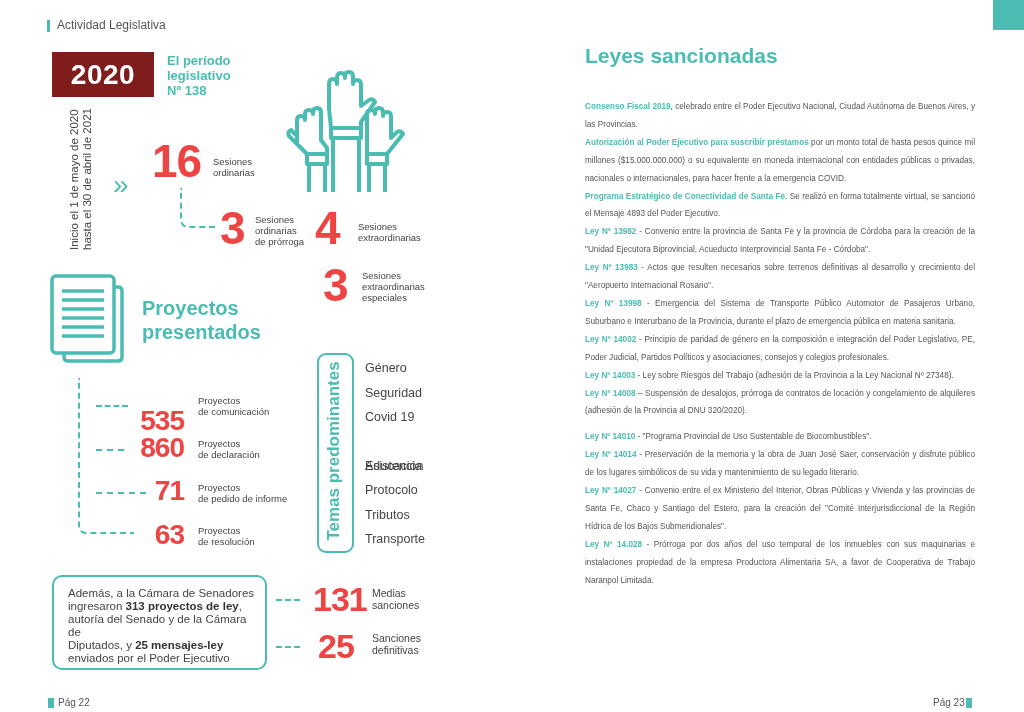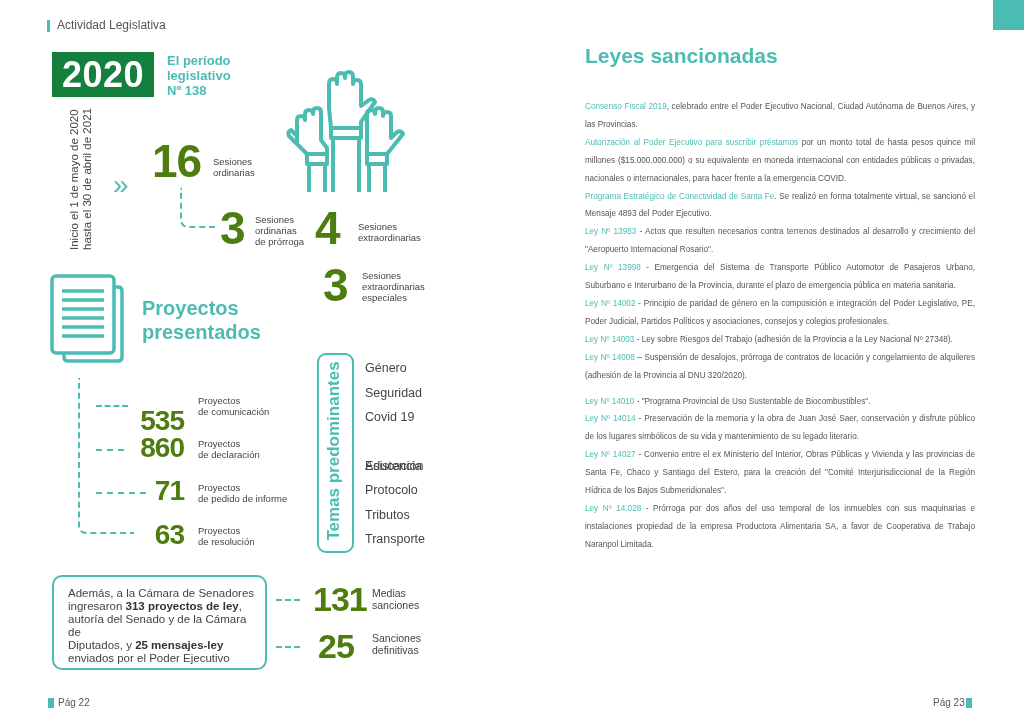--- a/index.html
+++ b/index.html
@@ -6,31 +6,31 @@
   html, body { width: 1024px; height: 712px; background: #ffffff; overflow: hidden; }
   body { position: relative; font-family: "Liberation Sans", sans-serif; color: #4a4a4a; }
   .abs { position: absolute; }
 
   
   .hdr-bar { left: 47px; top: 20px; width: 3px; height: 12px; background: #4bbcb2; }
   .hdr-text { left: 57px; top: 18px; font-size: 12px; color: #555; }
   .corner-tab { left: 993px; top: 0; width: 31px; height: 30px; background: #4bbcb2; }
 
   
-  .year-box { left: 52px; top: 52px; width: 102px; height: 45px; background: #15803d; color: #fff;
-    font-size: 36px; font-weight: bold; text-align: center; line-height: 45px; letter-spacing: 0.5px; }
+  .year-box { left: 52px; top: 52px; width: 102px; height: 45px; background: #7f1d1d; color: #fff;
+    font-size: 28px; font-weight: bold; text-align: center; line-height: 45px; letter-spacing: 0.5px; }
   .periodo { left: 167px; top: 53px; font-size: 13px; font-weight: bold; color: #4bbcb2; line-height: 15px; width: 110px; }
 
   
   .vdate { left: 68px; top: 250px; transform-origin: left top; transform: rotate(-90deg);
     font-size: 11.5px; line-height: 13px; color: #444; width: 140px; white-space: nowrap; }
 
   .chevrons { left: 113px; top: 171px; font-size: 28px; color: #4bbcb2; line-height: 28px; font-weight: normal; }
 
-  .bignum { font-weight: bold; color: #4d7c0f; letter-spacing: -1px; }
+  .bignum { font-weight: bold; color: #ef4444; letter-spacing: -1px; }
   .lbl { font-size: 9.5px; line-height: 11px; color: #444; }
 
   .n16 { left: 152px; top: 138px; font-size: 46px; line-height: 46px; }
   .l16 { left: 213px; top: 156px; }
   .dash16 { left: 180px; top: 188px; width: 38px; height: 40px; border-left: 2px dashed #4bbcb2; border-bottom: 2px dashed #4bbcb2; border-bottom-left-radius: 8px; }
   .n3a { left: 220px; top: 205px; font-size: 46px; line-height: 46px; }
   .l3a { left: 255px; top: 214px; }
   .n4 { left: 315px; top: 205px; font-size: 46px; line-height: 46px; }
   .l4 { left: 358px; top: 221px; }
   .n3b { left: 323px; top: 262px; font-size: 46px; line-height: 46px; }
@@ -63,21 +63,21 @@
   .l25 { left: 372px; top: 632px; font-size: 10.5px; line-height: 12px; }
 
   
   .pg-mark { width: 6px; height: 10px; background: #4bbcb2; }
   .pg-text { font-size: 10px; color: #555; }
 
   
   .leyes-title { left: 585px; top: 44px; font-size: 21px; font-weight: bold; color: #4bbcb2; }
   .leyes { left: 585px; top: 98px; width: 390px; font-size: 8.2px; line-height: 17.9px; color: #555; }
   .leyes p { text-align: justify; }
-  .leyes .k { color: #4bbcb2; font-weight: normal; }
+  .leyes .k { color: #4bbcb2; font-weight: bold; }
   .leyes .gap { margin-top: 8px; }
 </style>
 </head>
 <body>
 
 <div class="abs hdr-bar"></div>
 <div class="abs hdr-text">Actividad Legislativa</div>
 <div class="abs corner-tab"></div>
 
 <div class="abs year-box">2020</div>
@@ -214,21 +214,22 @@
 </div>
 
 <div class="abs pg-mark" style="left:48px;top:698px;"></div>
 <div class="abs pg-text" style="left:58px;top:697px;">Pág 22</div>
 
 <div class="abs leyes-title">Leyes sancionadas</div>
 <div class="abs leyes">
   <p><span class="k">Consenso Fiscal 2019</span><span>, celebrado entre el Poder Ejecutivo Nacional, Ciudad Autónoma de Buenos Aires, y las Provincias.</span></p>
   <p><span class="k">Autorización al Poder Ejecutivo para suscribir préstamos</span><span> por un monto total de hasta pesos quince mil millones ($15.000.000.000) o su equivalente en moneda internacional con entidades públicas o privadas, nacionales o internacionales, para hacer frente a la emergencia COVID.</span></p>
   <p><span class="k">Programa Estratégico de Conectividad de Santa Fe</span><span>. Se realizó en forma totalmente virtual, se sancionó el Mensaje 4893 del Poder Ejecutivo.</span></p>
-  <p><span class="k">Ley Nº 13983</span><span> - Actos que resulten necesarios contra terrenos destinados al desarrollo y crecimiento del "Aeropuerto Internacional Rosario".</span></p>
+  <p><span class="k">Ley Nª 13982</span><span> - Convenio entre la provincia de Santa Fe y la provincia de Córdoba para la creación de la "Unidad Ejecutora Biprovincial, Acueducto Interprovincial Santa Fe - Córdoba".</span></p>
+  <p><span class="k">Ley Nº 13983</span><span> - Actos que resulten necesarios sobre terrenos definitivas al desarrollo y crecimiento del "Aeropuerto Internacional Rosario".</span></p>
   <p><span class="k">Ley Nº 13998</span><span> - Emergencia del Sistema de Transporte Público Automotor de Pasajeros Urbano, Suburbano e Interurbano de la Provincia, durante el plazo de emergencia pública en materia sanitaria.</span></p>
   <p><span class="k">Ley Nº 14002</span><span> - Principio de paridad de género en la composición e integración del Poder Legislativo, PE, Poder Judicial, Partidos Políticos y asociaciones, consejos y colegios profesionales.</span></p>
   <p><span class="k">Ley Nº 14003</span><span> - Ley sobre Riesgos del Trabajo (adhesión de la Provincia a la Ley Nacional Nº 27348).</span></p>
   <p><span class="k">Ley Nº 14008</span><span> – Suspensión de desalojos, prórroga de contratos de locación y congelamiento de alquileres (adhesión de la Provincia al DNU 320/2020).</span></p>
   <p class="gap"><span class="k">Ley Nº 14010</span><span> - "Programa Provincial de Uso Sustentable de Biocombustibles".</span></p>
   <p><span class="k">Ley Nº 14014</span><span> - Preservación de la memoria y la obra de Juan José Saer, conservación y disfrute público de los lugares simbólicos de su vida y mantenimiento de su legado literario.</span></p>
   <p><span class="k">Ley Nº 14027</span><span> - Convenio entre el ex Ministerio del Interior, Obras Públicas y Vivienda y las provincias de Santa Fe, Chaco y Santiago del Estero, para la creación del "Comité Interjurisdiccional de la Región Hídrica de los Bajos Submeridionales".</span></p>
   <p><span class="k">Ley Nº 14.028</span><span> - Prórroga por dos años del uso temporal de los inmuebles con sus maquinarias e instalaciones propiedad de la empresa Productora Alimentaria SA, a favor de Cooperativa de Trabajo Naranpol Limitada.</span></p>
 </div>
 

